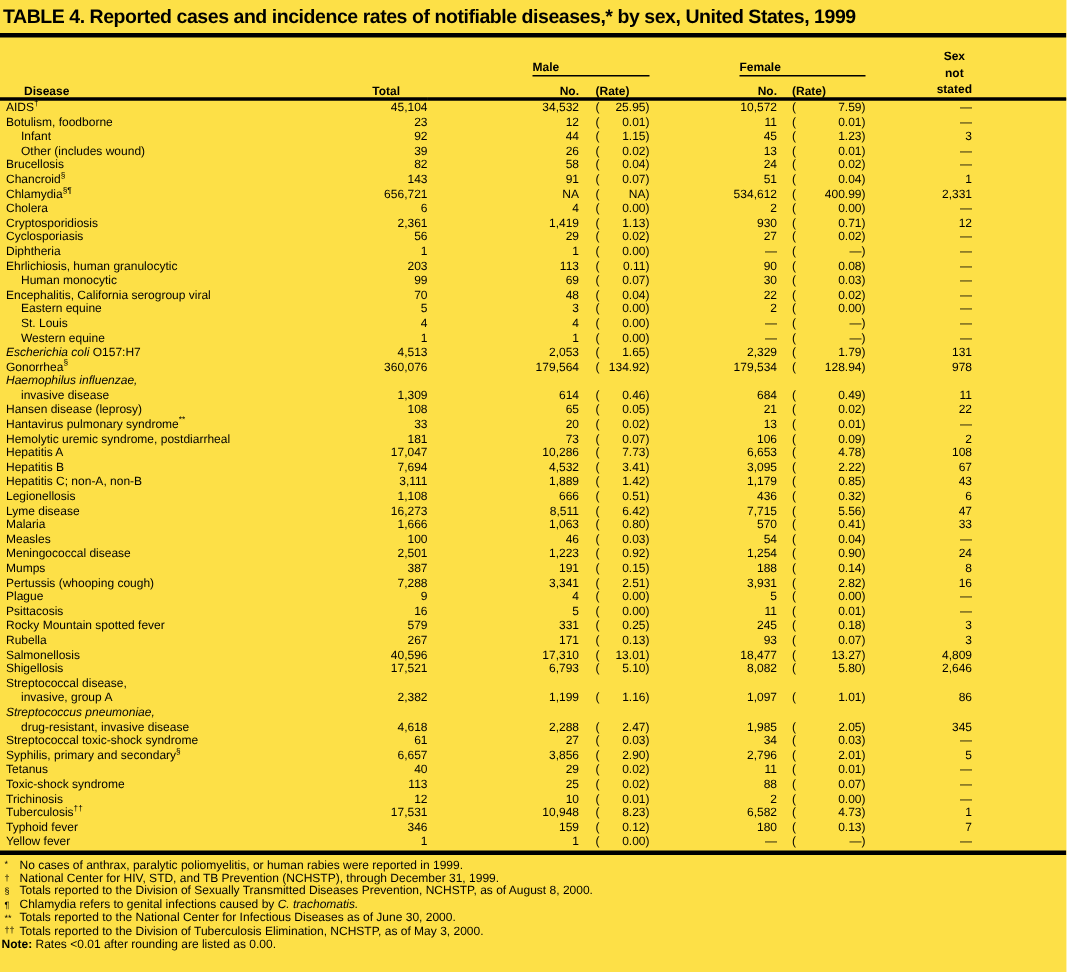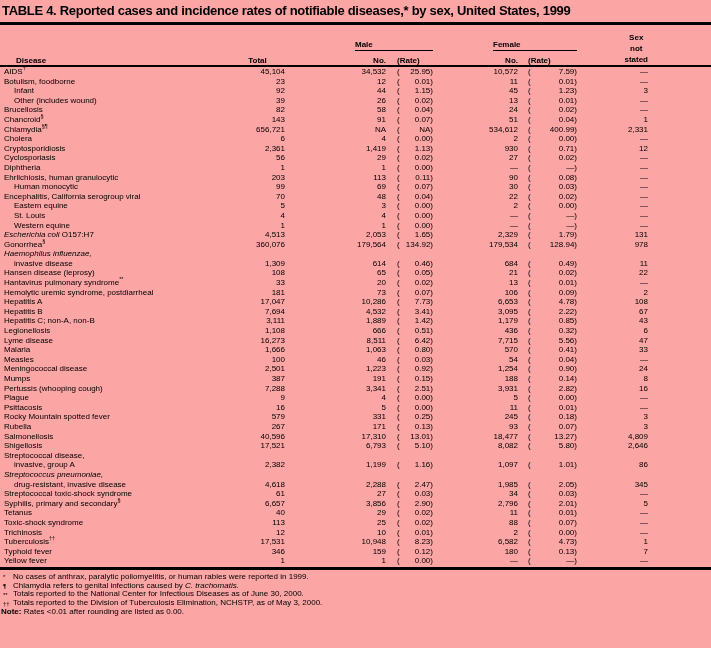--- a/index.html
+++ b/index.html
@@ -1,18 +1,18 @@
 <!DOCTYPE html>
 <html><head>
 <meta charset="utf-8">
 <style>
   html,body{margin:0;padding:0;background:#ffffff;}
   .page{
     width:711px;height:648px;box-sizing:border-box;
-    background:#fca5a5;color:#000;
+    background:#fde047;color:#000;
     font-family:"Liberation Sans","DejaVu Sans",sans-serif;
     padding-top:3px;overflow:hidden;
   }
   .title{
     font-size:13px;font-weight:bold;letter-spacing:-0.3px;
     white-space:nowrap;padding-left:2px;line-height:16px;
   }
   .title-rule{height:3px;background:#000;margin-top:3px;}
   table{border-collapse:collapse;table-layout:fixed;width:711px;margin-top:4px;}
   td{padding:0;margin:0;white-space:nowrap;overflow:visible;}
@@ -1204,20 +1204,25 @@
 
   <div class="bottom-rule"></div>
 
   <div class="footnotes" id="footnotes">
       <div class="fn">
         <span class="fn-mark">*</span>
         <div><span>No cases of anthrax, paralytic poliomyelitis, or human rabies were reported in 1999.</span></div>
       </div>
       <div class="fn">
         <span class="fn-mark">†</span>
+        <div><span>National Center for HIV, STD, and TB Prevention (NCHSTP), through December 31, 1999.</span></div>
+      </div>
+      <div class="fn">
+        <span class="fn-mark">§</span>
+        <div><span>Totals reported to the Division of Sexually Transmitted Diseases Prevention, NCHSTP, as of August 8, 2000.</span></div>
       </div>
       <div class="fn">
         <span class="fn-mark">¶</span>
         <div><span>Chlamydia refers to genital infections caused by </span><i>C. trachomatis.</i></div>
       </div>
       <div class="fn">
         <span class="fn-mark">**</span>
         <div><span>Totals reported to the National Center for Infectious Diseases as of June 30, 2000.</span></div>
       </div>
       <div class="fn">

